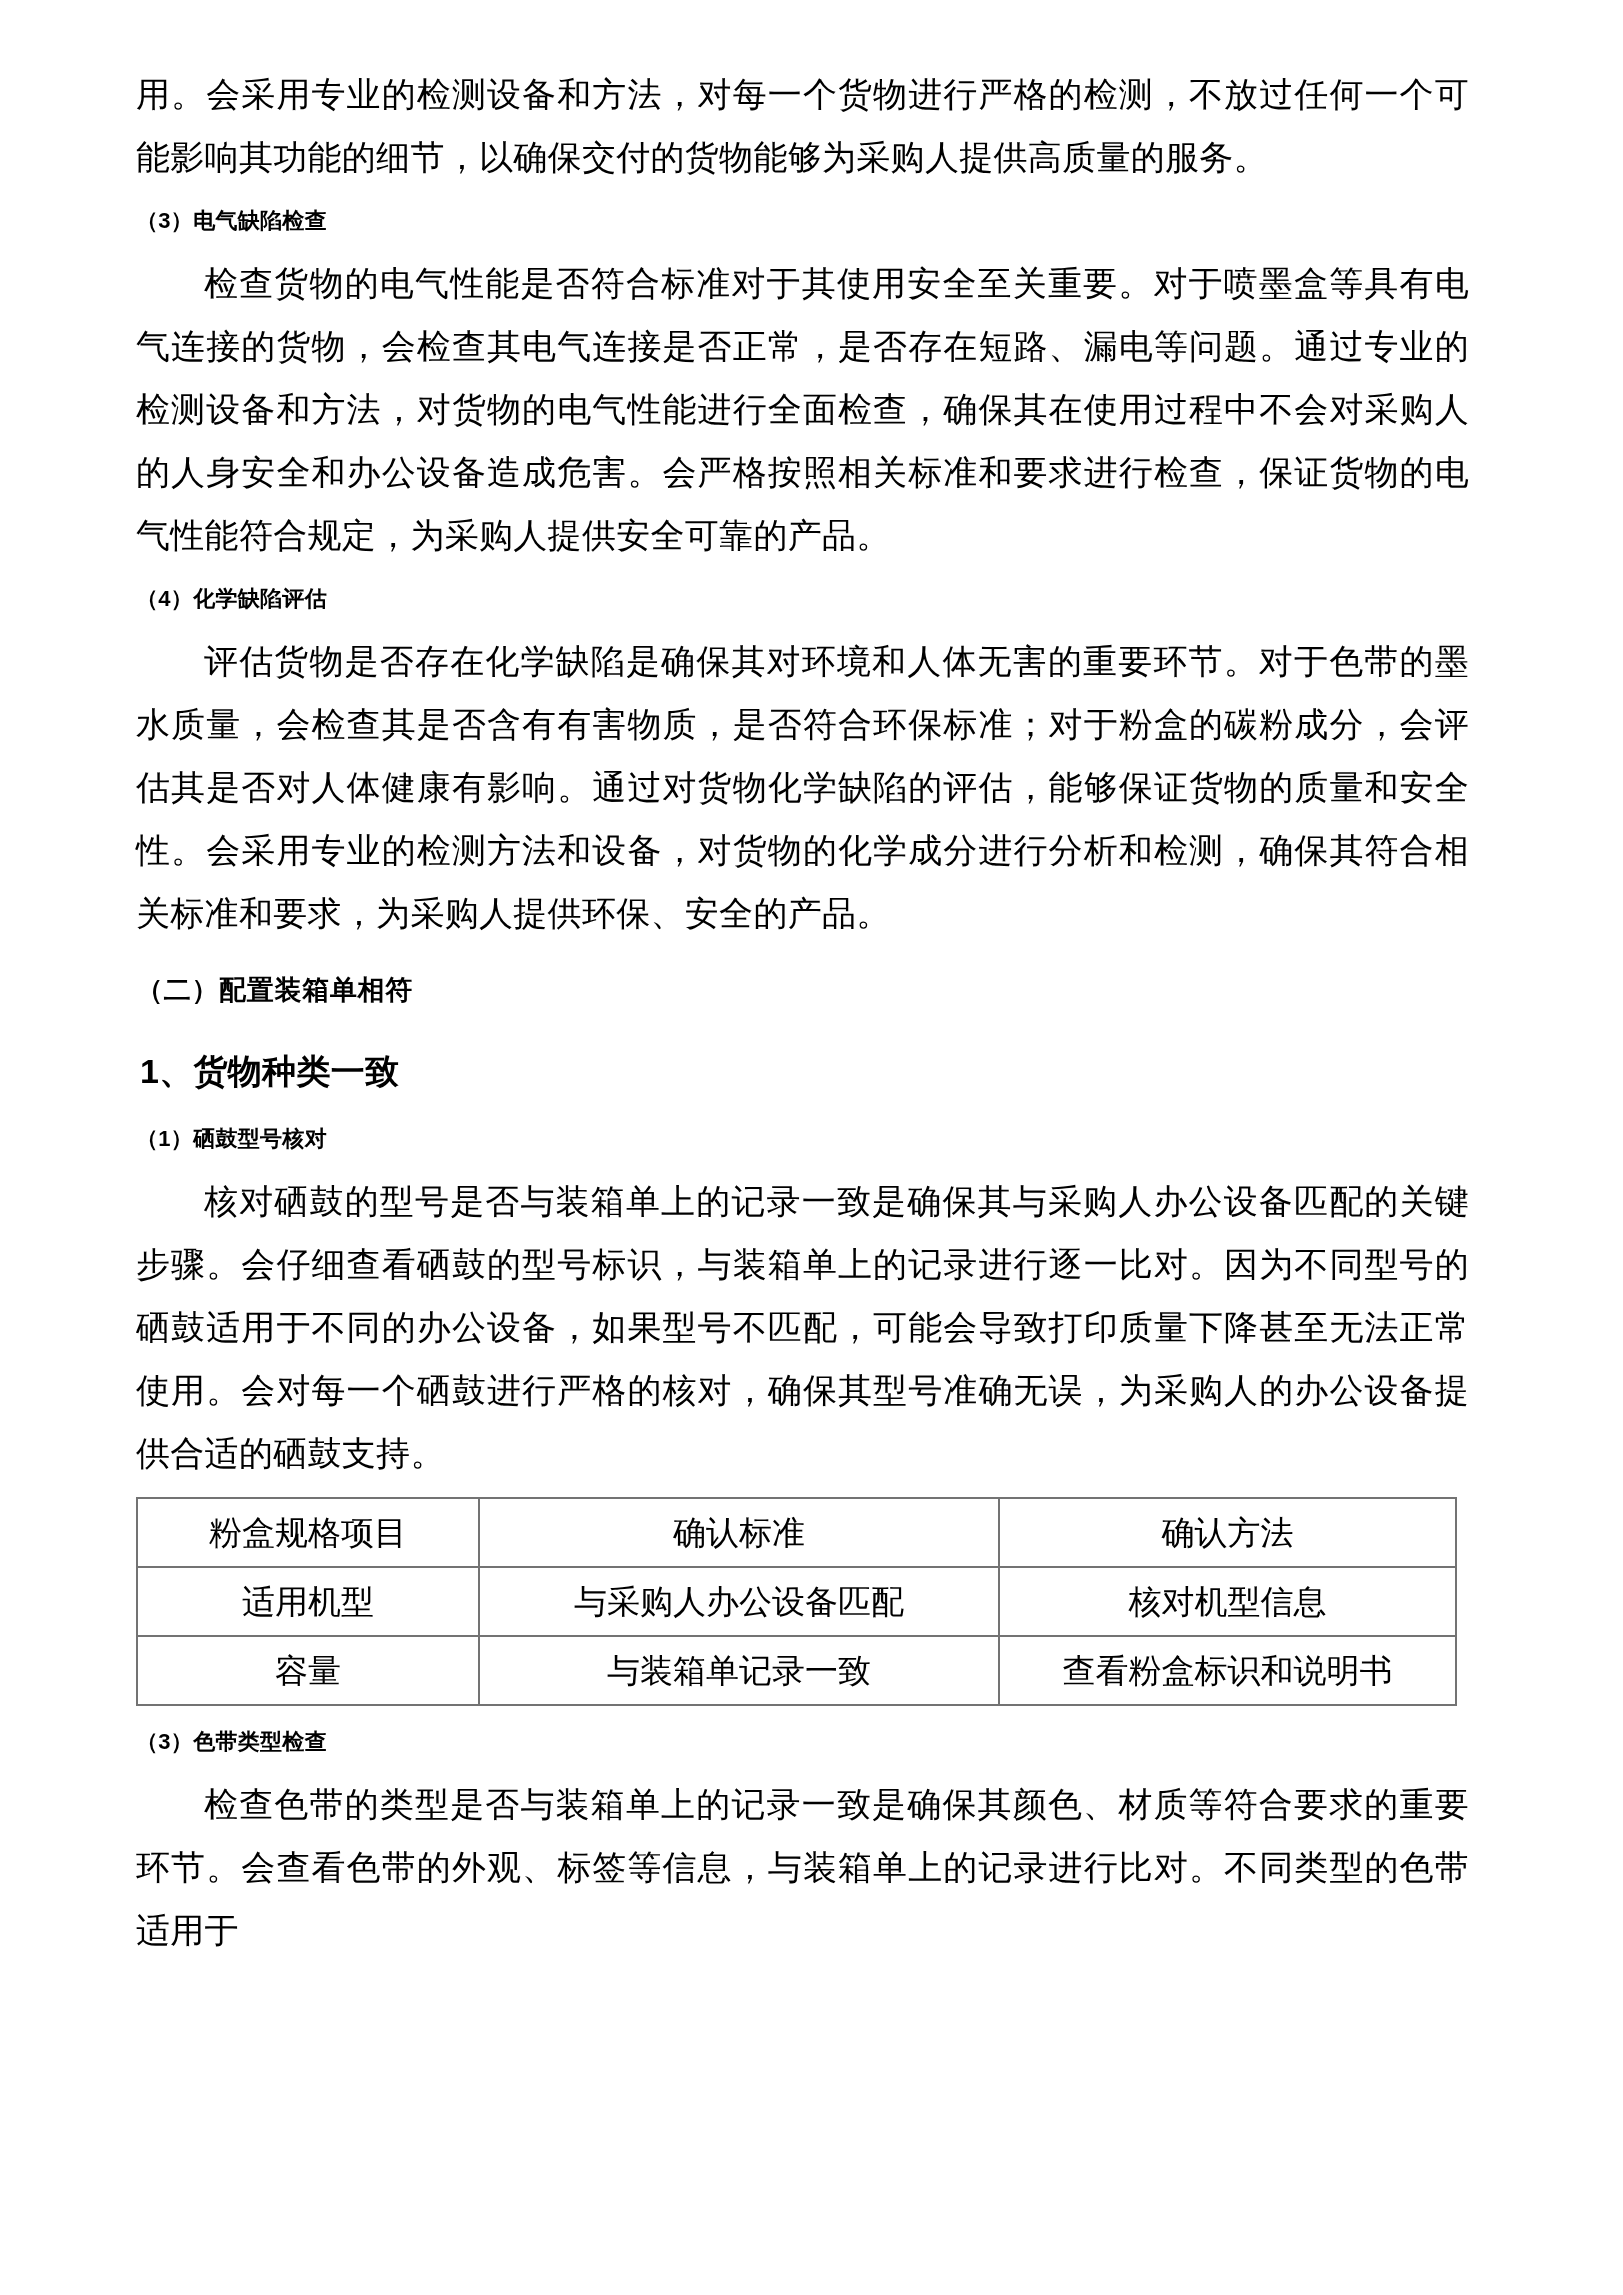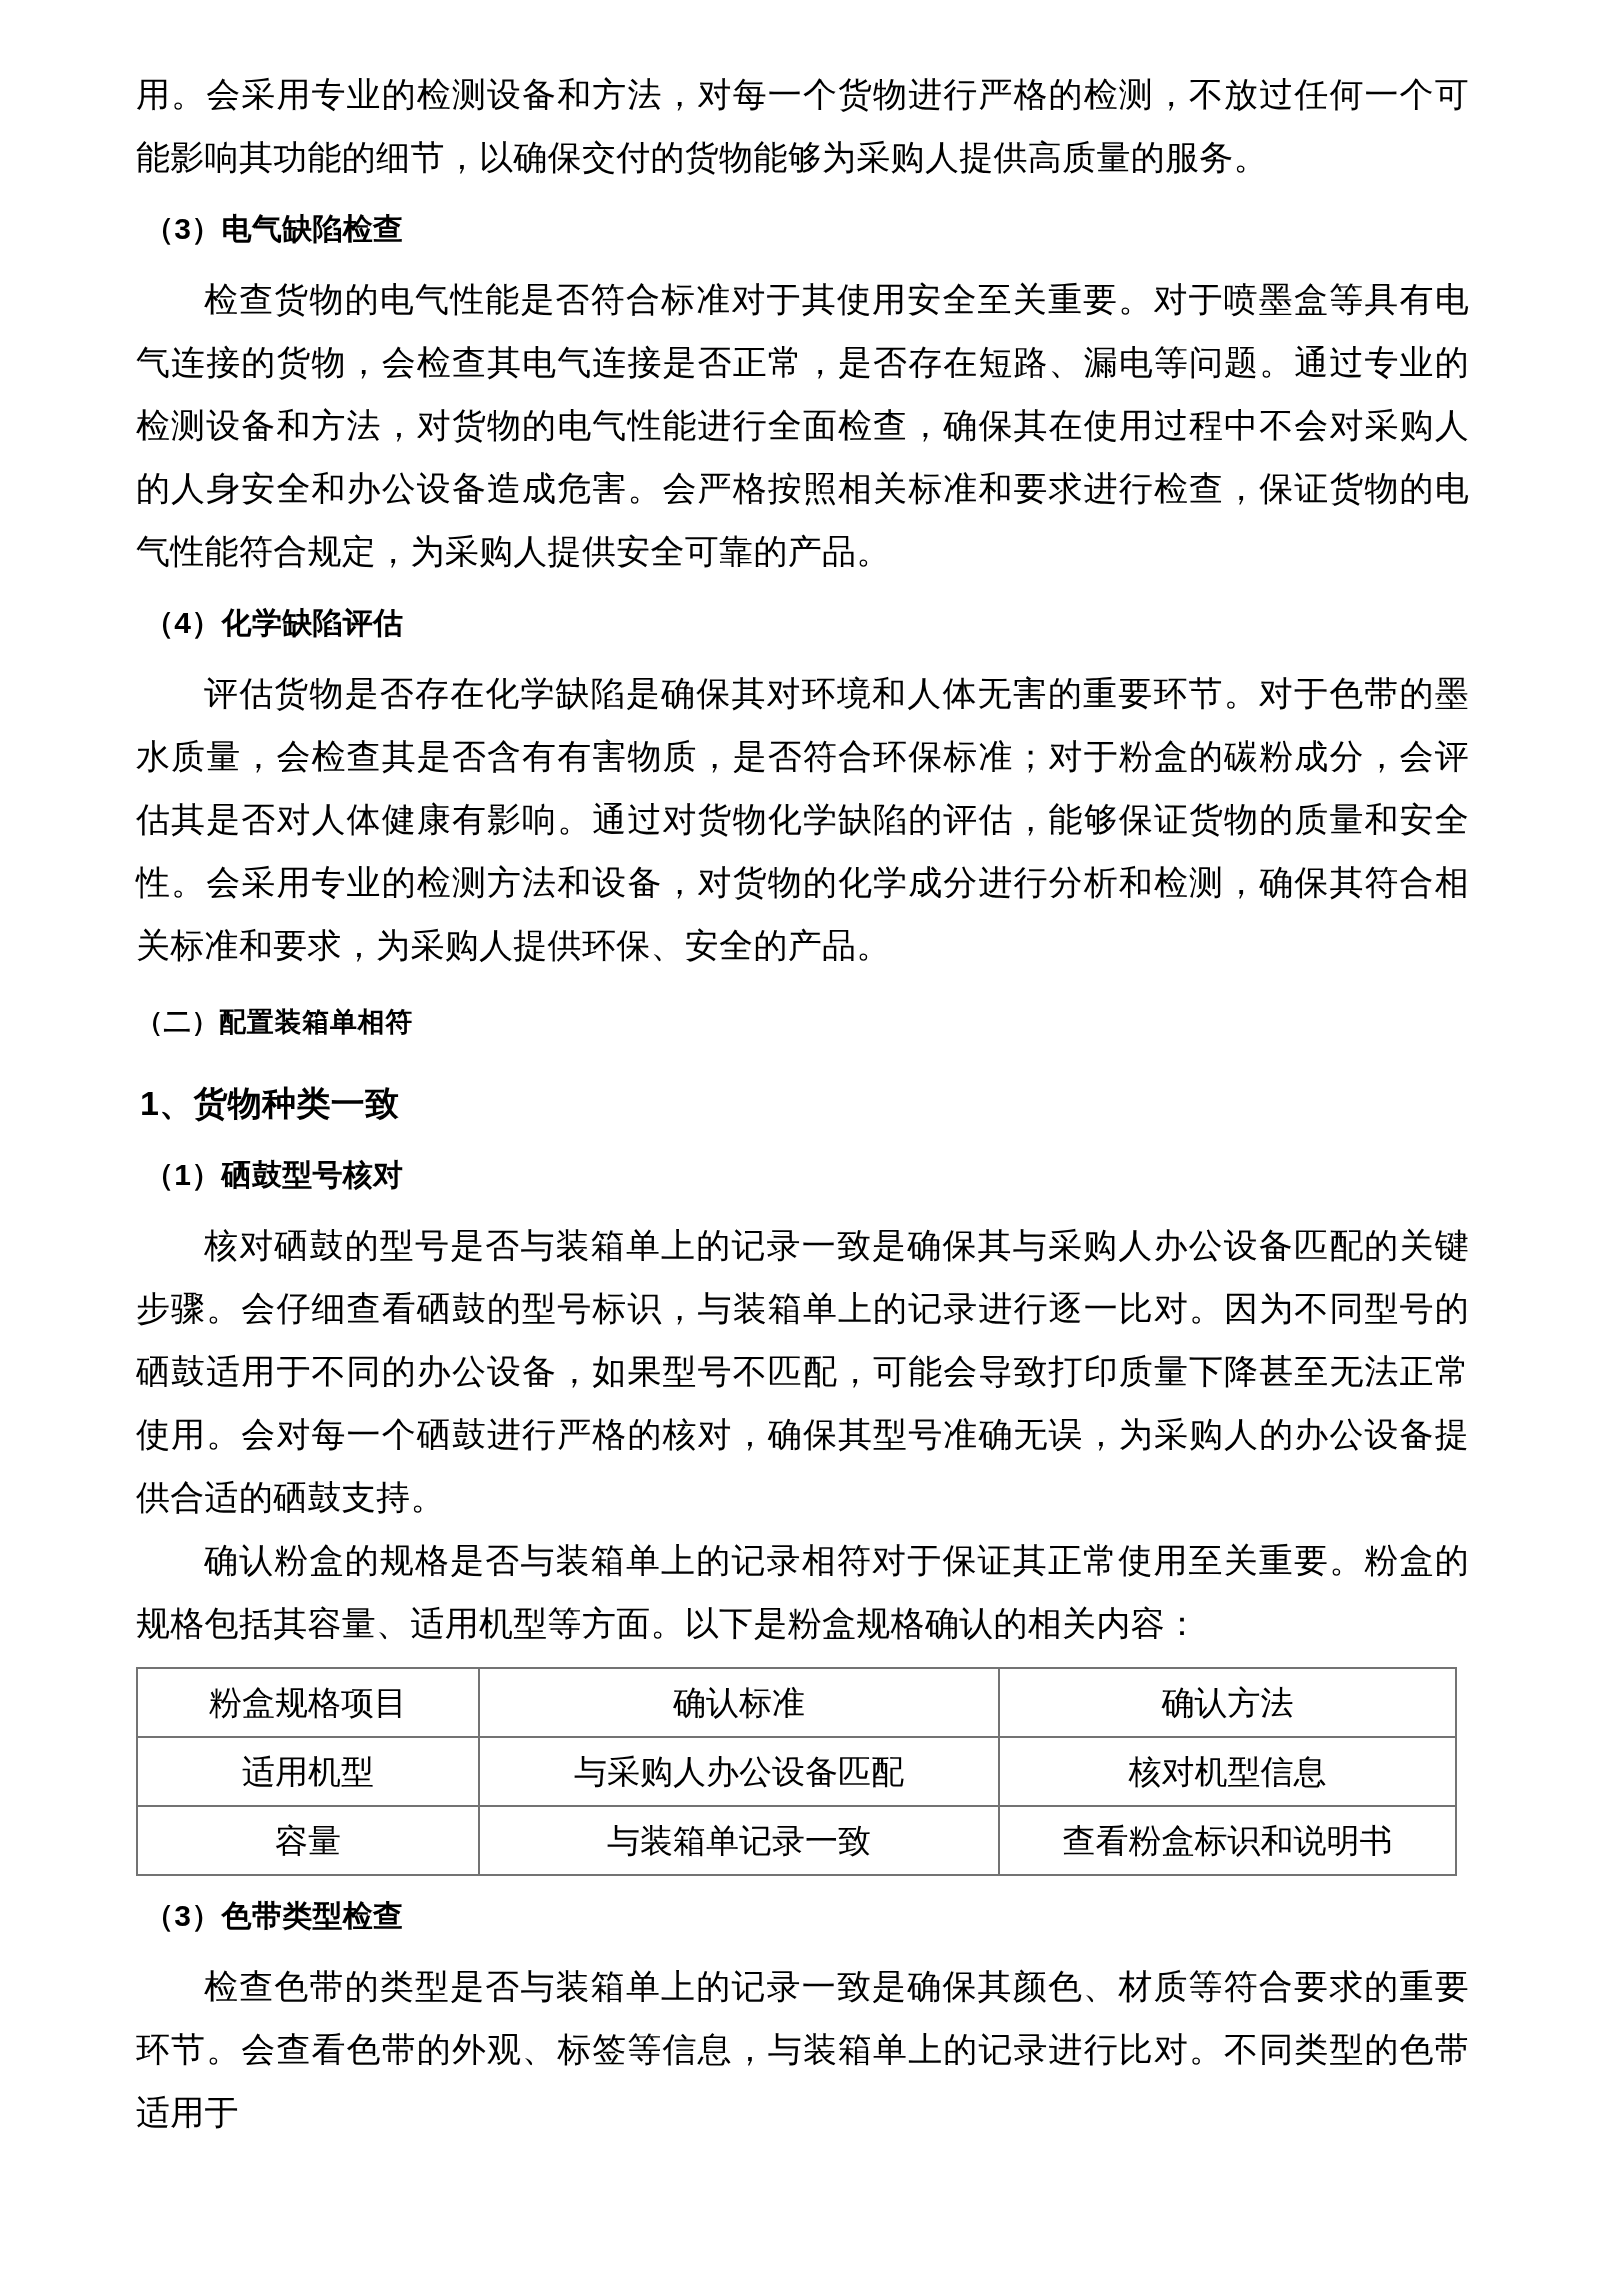--- a/index.html
+++ b/index.html
@@ -51,22 +51,22 @@
   }
   h3.h-level3 {
     margin: 4px;
     font-size: 34px;
     line-height: 63px;
     font-weight: 700;
     font-family: "Liberation Sans", "DejaVu Sans", sans-serif;
     letter-spacing: 0.3px;
   }
   h4.h-level4 {
-    margin: 8px;
-    font-size: 30px;
+    margin: 0;
+    font-size: 22px;
     line-height: 63px;
     font-weight: 700;
     font-family: "Liberation Sans", "DejaVu Sans", sans-serif;
     letter-spacing: 0.3px;
   }
   .spacer-sm { height: 9.2px; }
   
   table.spec-table {
     border-collapse: collapse;
     width: 1319px;
@@ -112,21 +112,20 @@
 
     <div class="spacer-sm"></div>
 
     <h3 class="h-level3">1、货物种类一致</h3>
 
     <h4 class="h-level4">（1）硒鼓型号核对</h4>
 
     <p class="para indent">核对硒鼓的型号是否与装箱单上的记录一致是确保其与采购人办公设备匹配的关键步骤。会仔细查看硒鼓的型号标识，与装箱单上的记录进行逐一比对。因为不同型号的硒鼓适用于不同的办公设备，如果型号不匹配，可能会导致打印质量下降甚至无法正常使用。会对每一个硒鼓进行严格的核对，确保其型号准确无误，为采购人的办公设备提供合适的硒鼓支持。</p>
 
 
-    <p class="para indent">确认粉盒的规格是否与装箱单上的记录相符对于保证其正常使用至关重要。粉盒的规格包括其容量、适用机型等方面。以下是粉盒规格确认的相关内容：</p>
 
     <table class="spec-table">
       <colgroup>
         <col class="c1">
           <col class="c2">
           <col class="c3">
       </colgroup>
       <thead>
         <tr>
           <th>粉盒规格项目</th>

